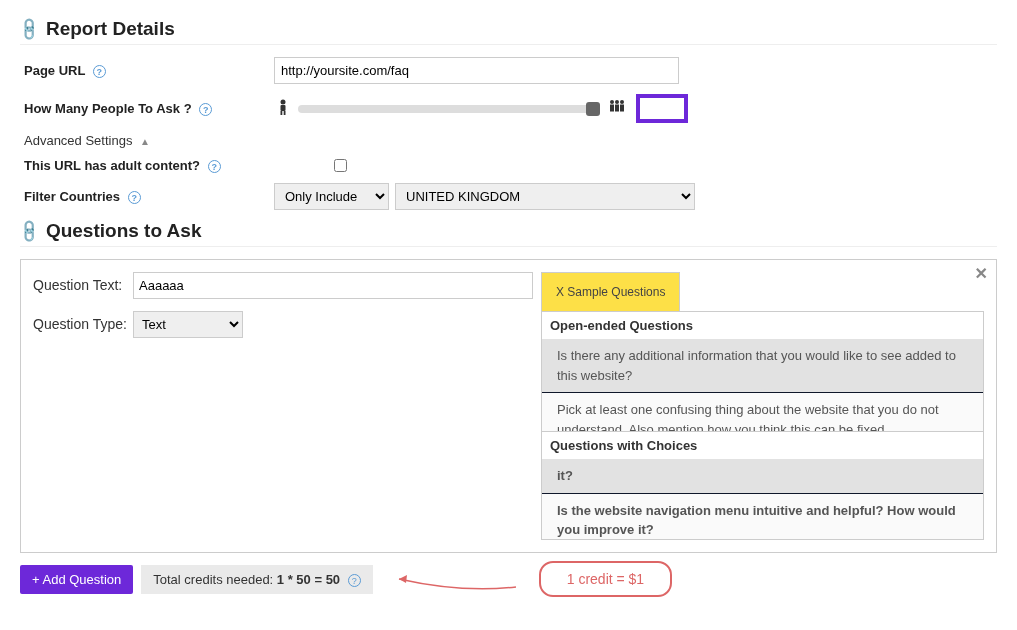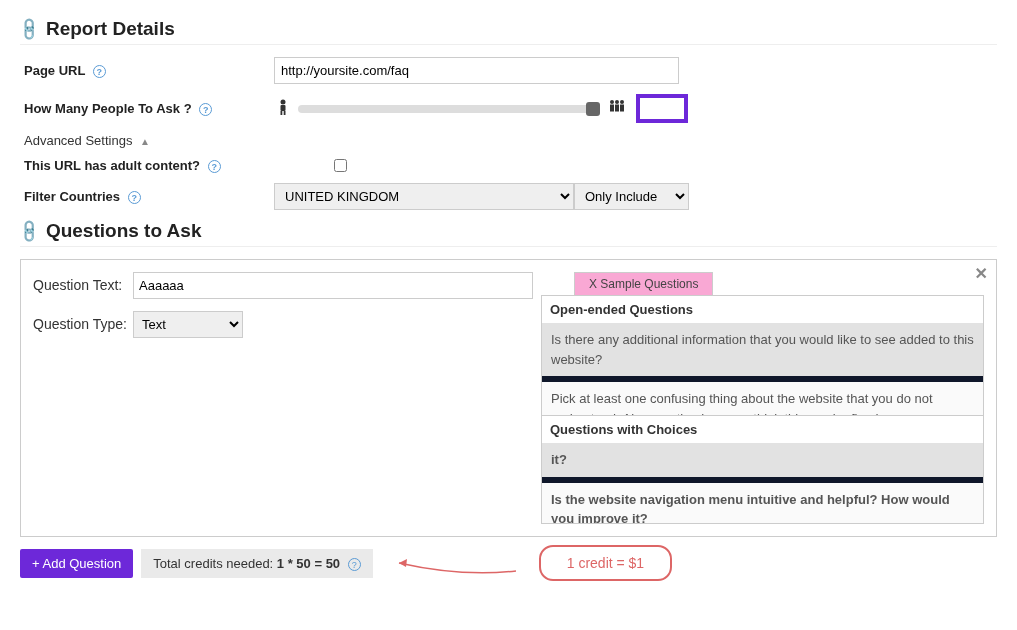--- a/index.html
+++ b/index.html
@@ -22,27 +22,27 @@
   .select.mode { width: 115px; margin-right: 6px;}
   .select.country { width: 300px; }
   .question-box { border: 1px solid #ccc; padding: 12px; display: flex; position: relative; margin-bottom: 8px;}
   .close-x { position: absolute; top: 4px; right: 8px; font-size: 16px; font-weight: bold; color: #888; cursor: pointer;}
   .q-left { width: 500px; }
   .q-row { display: flex; align-items: flex-start; margin-bottom: 12px;}
   .q-label { width: 100px; font-size: 14px; font-weight: normal; padding-top: 5px;}
   .q-text-input { flex: 1; padding: 5px; border: 1px solid #ccc; font-size: 13px; width: 370px; }
   .q-type-select { padding: 4px; border: 1px solid #ccc; font-size: 13px; width: 110px; }
   .q-right { flex: 1; margin-left: 8px;}
-  .tab { display: inline-block; padding: 4px 14px; border: 1px solid #ccc; border-bottom: none; background: #f9a8d4; font-size: 12px; color: #444; margin-left: 33px;}
+  .tab { display: inline-block; padding: 12px 14px; border: 1px solid #ccc; border-bottom: none; background: #fde047; font-size: 12px; color: #444;}
   .sample-panel { border: 1px solid #ccc; }
   .sample-header { font-weight: bold; padding: 6px 8px; border-top: 1px solid #ccc;}
   .sample-header:first-child { border-top: none;}
   .scroll-area { height: 92px; overflow-y: scroll; background: #fafafa; }
   .scroll-area.second { height: 80px; font-weight: bold; }
-  .sample-item { padding: 7px 9px; font-size: 13px; color: #555; line-height: 1.5; border-bottom: 6px solid #0f172a;}
+  .sample-item { padding: 7px 15px; font-size: 13px; color: #555; line-height: 1.5; border-bottom: 1px solid #0f172a;}
   .sample-item.active { background: #e2e2e2; }
   .footer-row { display: flex; align-items: center; margin-top: 6px; }
   .add-btn { background: #6d28d9; color: #fff; border: none; padding: 7px 12px; font-size: 13px; border-radius: 2px; cursor: pointer; margin-right: 8px;}
   .credits-box { background: #eaeaea; padding: 7px 12px; font-size: 13px; }
   .credits-box b { font-weight: bold; }
   .arrow-svg { margin: 0 18px; }
   .credit-info { border: 2px solid #d66; border-radius: 14px; padding: 8px 26px; color: #d66; font-size: 14px;}
 </style>
 </head>
 <body>
@@ -104,25 +104,25 @@
     <span class="help">?</span>
   </div>
   <input type="checkbox" class="checkbox" style="">
 </div>
 
 <div class="form-row">
   <div class="form-label">
     <span>Filter Countries</span>
     <span class="help">?</span>
   </div>
+  <select class="select mode">
+    <option>Only Include</option>
+  </select>
   <select class="select country">
     <option>UNITED KINGDOM</option>
-  </select>
-  <select class="select mode">
-    <option>Only Include</option>
   </select>
 </div>
 
 <div class="section-header">
   <span class="link-icon">🔗</span>
   <span>Questions to Ask</span>
 </div>
 
 <div class="question-box">
   <span class="close-x">✕</span>

